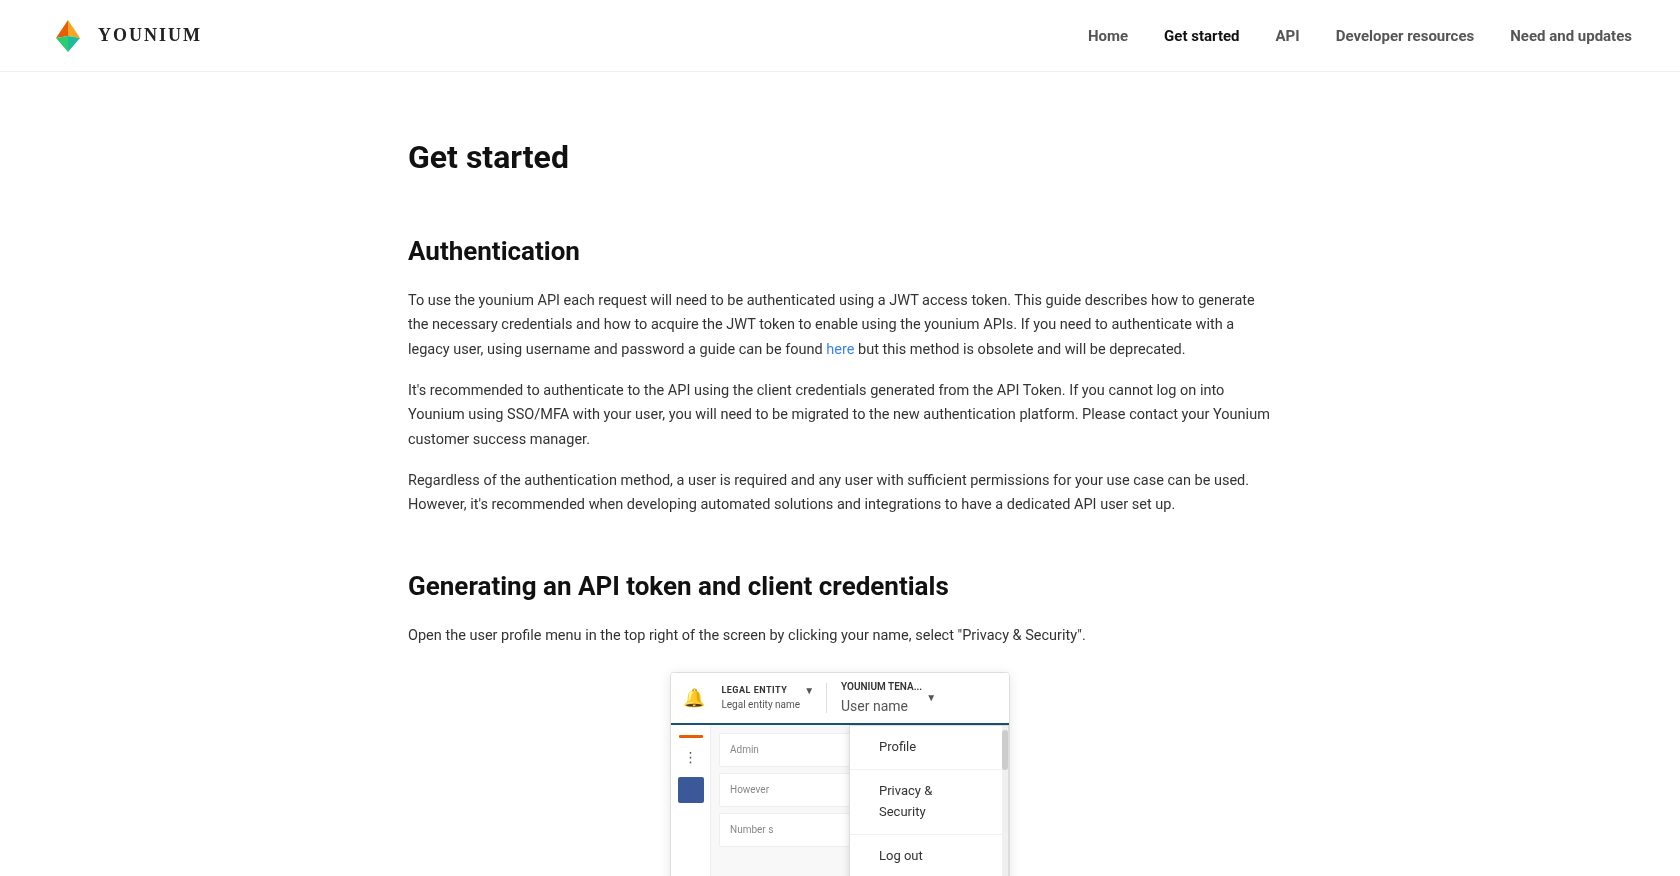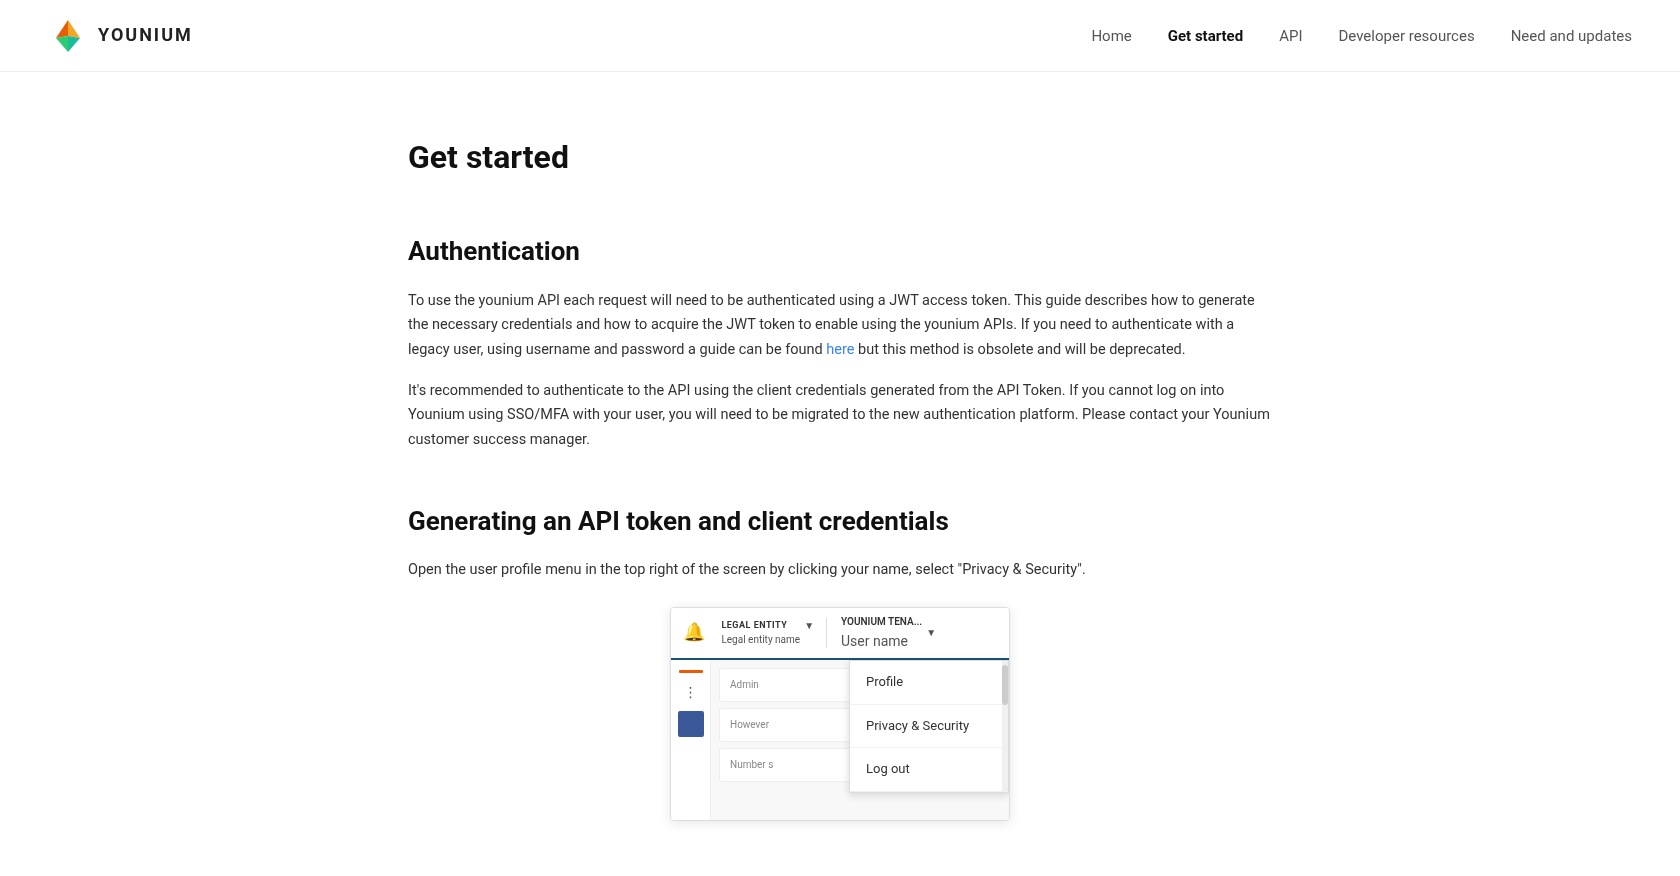--- a/index.html
+++ b/index.html
@@ -18,20 +18,21 @@
       justify-content: space-between;
       padding: 0 48px;
       height: 72px;
       border-bottom: 1px solid #eee;
       background: #fff;
     }
     .logo-area {
       display: flex;
       align-items: center;
       gap: 10px;
+      font-family: Liberation Serif, serif;
     }
     .logo-icon {
       width: 40px;
       height: 40px;
     }
     .logo-text {
       font-size: 18px;
       font-weight: 700;
       letter-spacing: 2px;
       color: #222;
@@ -39,21 +40,21 @@
     }
     nav {
       display: flex;
       align-items: center;
       gap: 36px;
     }
     nav a {
       text-decoration: none;
       color: #555;
       font-size: 15px;
-      font-weight: 400;
+      font-weight: 700;
     }
     nav a.active {
       font-weight: 700;
       color: #111;
     }
 
     
     main {
       max-width: 960px;
       margin: 0 auto;
@@ -247,21 +248,21 @@
       right: 0;
       top: 0;
       width: 160px;
       background: #fff;
       border: 1px solid #ddd;
       box-shadow: 0 2px 8px rgba(0,0,0,0.15);
       z-index: 10;
     }
 
     .ss-panel-item {
-      padding: 11px 16px;
+      padding: 11px 29px;
       font-size: 13px;
       color: #333;
       border-bottom: 1px solid #f0f0f0;
     }
 
     .ss-panel-item:last-child {
       border-bottom: none;
     }
 
     
@@ -306,20 +307,21 @@
 
 <main>
   <h1>Get started</h1>
 
   <div class="section">
     <h2>Authentication</h2>
     <p>
       To use the younium API each request will need to be authenticated using a JWT access token. This guide describes how to generate the necessary credentials and how to acquire the JWT token to enable using the younium APIs. If you need to authenticate with a legacy user, using username and password a guide can be found <a href="#">here</a> but this method is obsolete and will be deprecated.
     </p>
     <p>It's recommended to authenticate to the API using the client credentials generated from the API Token. If you cannot log on into Younium using SSO/MFA with your user, you will need to be migrated to the new authentication platform. Please contact your Younium customer success manager.</p>
+    <p>Regardless of the authentication method, a user is required and any user with sufficient permissions for your use case can be used. However, it's recommended when developing automated solutions and integrations to have a dedicated API user set up.</p>
   </div>
 
   <div class="section">
     <h2>Generating an API token and client credentials</h2>
     <p>Open the user profile menu in the top right of the screen by clicking your name, select "Privacy &amp; Security".</p>
 
     <div class="screenshot-container">
       <div class="app-screenshot">
 
         <div class="ss-topbar">

